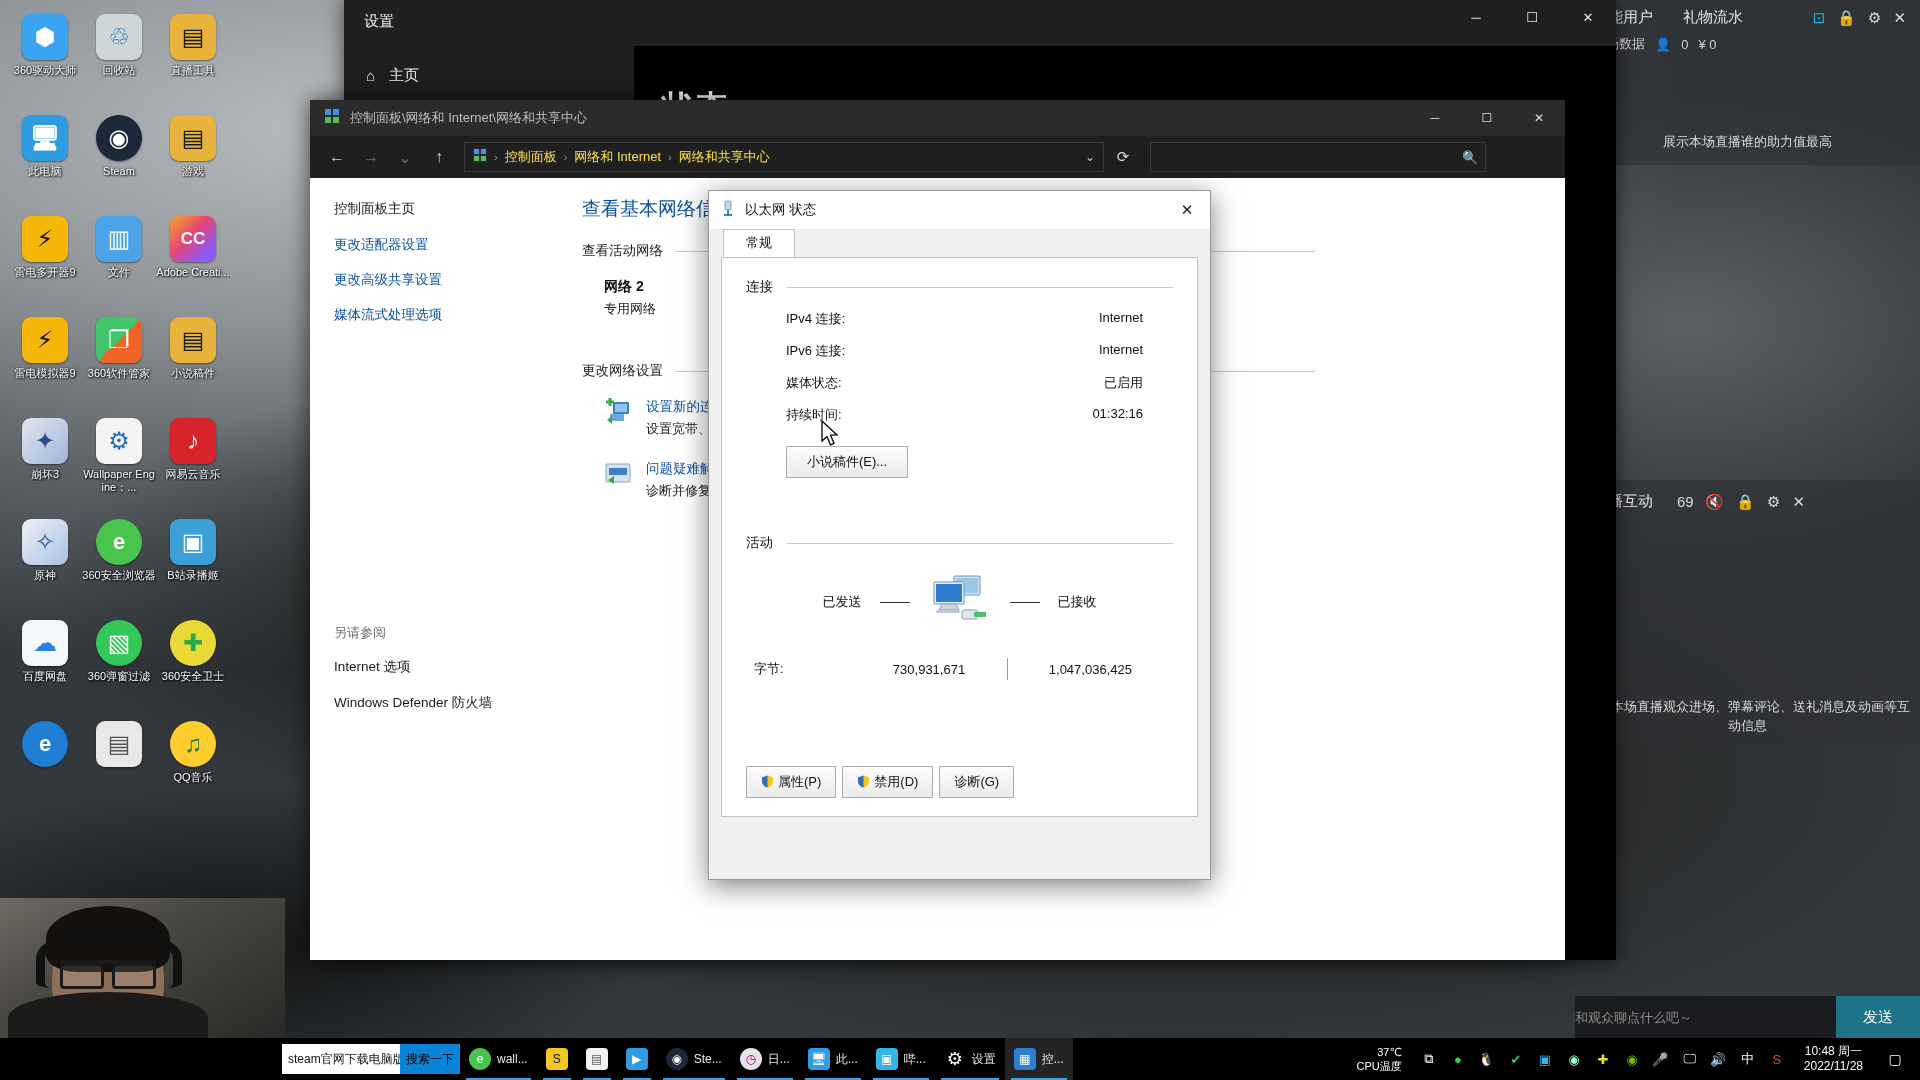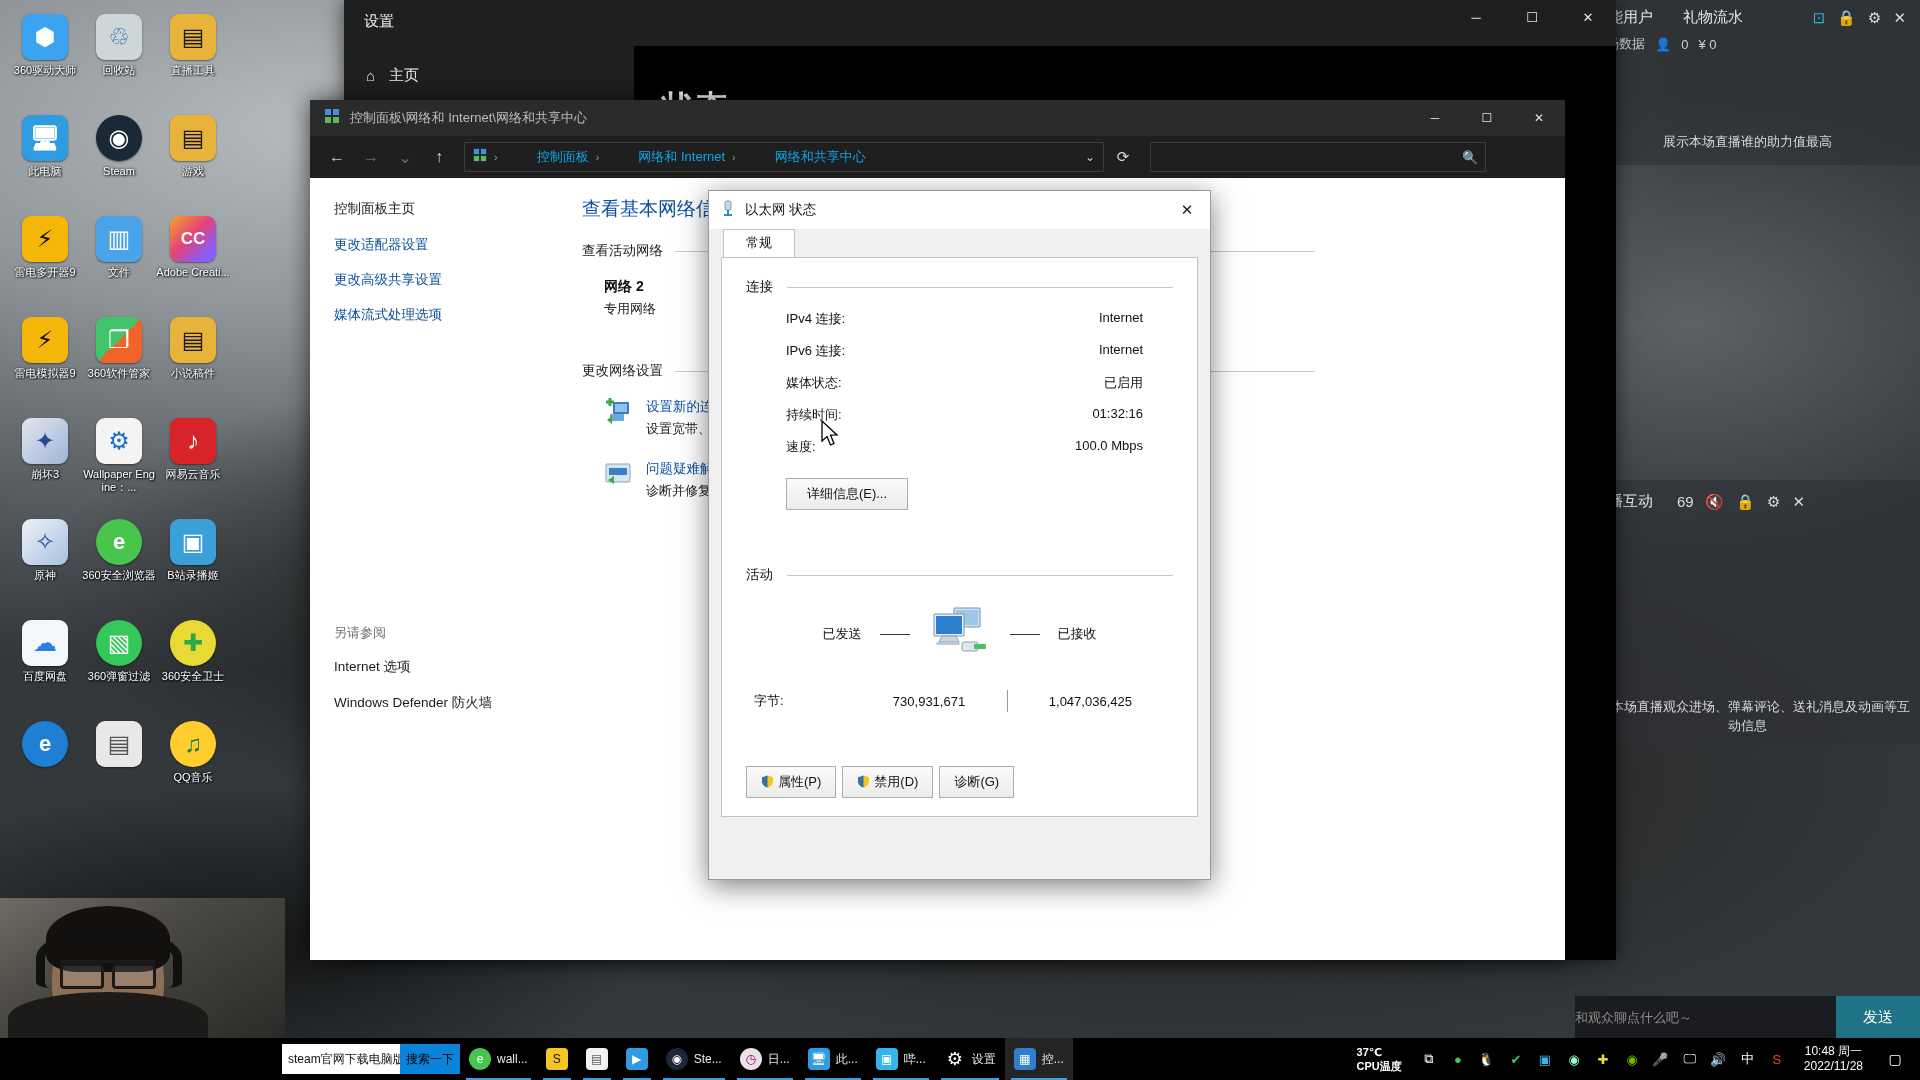--- a/index.html
+++ b/index.html
@@ -118,21 +118,21 @@
   .cp-ctrl { margin-left:auto; display:flex; height:36px; }
   .cp-ctrl div { width:52px; display:flex; align-items:center; justify-content:center; color:#e2e2e2; font-size:12px; cursor:pointer;}
 
   .cp-addrbar { height: 42px; background:#1f1f1f; display:flex; align-items:center; padding: 0 12px; gap: 4px; }
   .navbtn { width:30px; height:30px; display:flex; align-items:center; justify-content:center; color:#cfcfcf; font-size:16px; cursor:pointer;}
   .navbtn.dim { color:#6c6c6c; }
   .crumbbox {
     flex: 1; height: 30px; background:#1f1f1f; border:1px solid #3c3c3c;
     display:flex; align-items:center; padding: 0 8px; gap:7px; margin-left:6px; max-width: 640px;
   }
-  .crumb { color:#0ea5e9; font-size:13px; cursor:pointer;margin-left:32px; }
+  .crumb { color:#fde047; font-size:13px; cursor:pointer; }
   .crumb-sep { color:#9a9a9a; font-size:11px; }
   .crumbbox .tail { margin-left:auto; display:flex; gap:10px; color:#cfcfcf; font-size:12px;}
   .refreshbtn { width:30px; height:30px; display:flex; align-items:center; justify-content:center; color:#d8d8d8; font-size:15px; cursor:pointer;}
   .searchbox {
     width: 336px; height: 30px; background:#1f1f1f; border:1px solid #3c3c3c;
     display:flex; align-items:center; margin-left: 8px;
   }
   .searchbox input {
     flex:1; background:transparent; border:none; outline:none; color:#e0e0e0;
     font-size:12px; padding: 0 8px; font-family:"Liberation Sans", sans-serif;
@@ -255,21 +255,21 @@
   .tb-app {
     height: 42px; display:flex; align-items:center; gap:6px; padding: 0 9px;
     font-size:12px; color:#eaeaea; cursor:pointer; position:relative;
   }
   .tb-app.active { background: rgba(255,255,255,.14); }
   .tb-app.open::after {
     content:""; position:absolute; left: 6px; right: 6px; bottom:0; height:2px; background:#3aa0e0;
   }
   .tb-ic { width: 22px; height:22px; border-radius:4px; display:flex; align-items:center; justify-content:center; font-size:12px; color:#fff;}
   .tray { margin-left:auto; display:flex; align-items:center; gap:9px; padding-right: 10px; }
-  .cpu-temp { text-align:left; font-size:11px; line-height:14px; color:#fff; padding: 0 8px; font-weight: bold;}
+  .cpu-temp { text-align:right; font-size:11px; line-height:14px; color:#fff; padding: 0 8px;}
   .tray-ic { width:20px; height:20px; display:flex; align-items:center; justify-content:center; font-size:13px; cursor:pointer;}
   .clock { font-size:12px; line-height:15px; text-align:center; padding: 0 8px; cursor:pointer;}
   .notif { width: 30px; display:flex; align-items:center; justify-content:center; font-size:14px; cursor:pointer;}
 </style>
 </head>
 <body>
 
 <div id="root">
 
   <div class="wallpaper"></div>
@@ -588,26 +588,22 @@
         <span class="v">Internet</span>
       </div>
       <div class="kv">
         <span class="k">媒体状态:</span>
         <span class="v">已启用</span>
       </div>
       <div class="kv">
         <span class="k">持续时间:</span>
         <span class="v">01:32:16</span>
       </div>
-      <div class="kv">
-        <span class="k">速度:</span>
-        <span class="v">100.0 Mbps</span>
-      </div>
-
-      <button class="btn details-btn">详细信息(E)...</button>
+
+      <button class="btn details-btn">小说稿件(E)...</button>
 
       <div class="activity-wrap">
         <div class="grp-h">
           <span>活动</span>
           <span class="rule"></span>
         </div>
 
         <div class="act-row">
           <span class="act-lbl">已发送</span>
           <span class="dash"></span>

